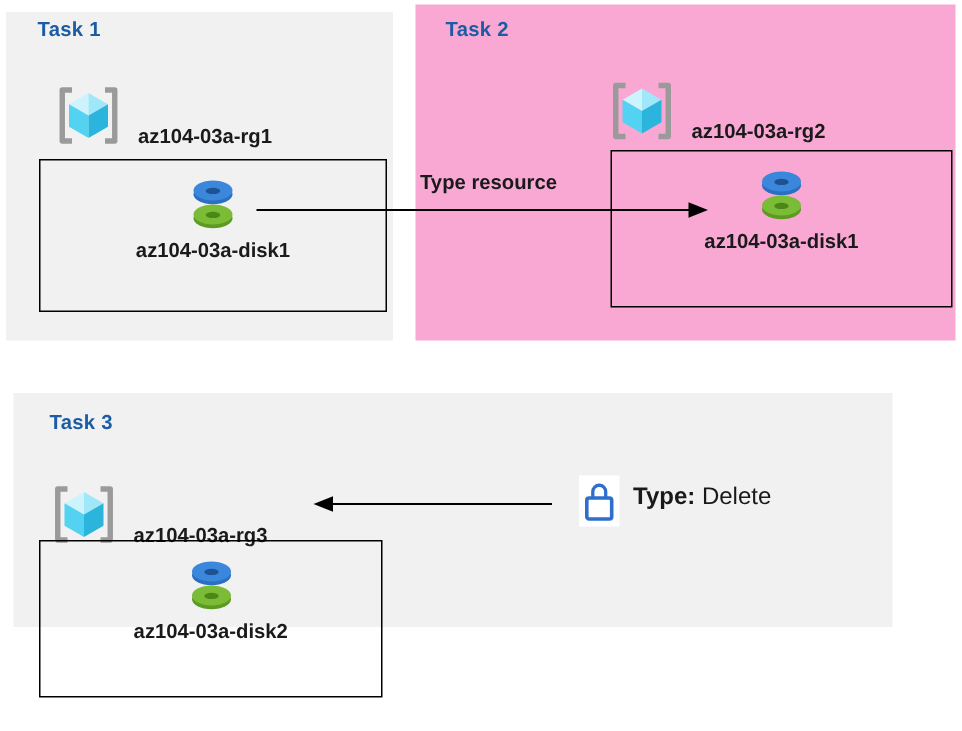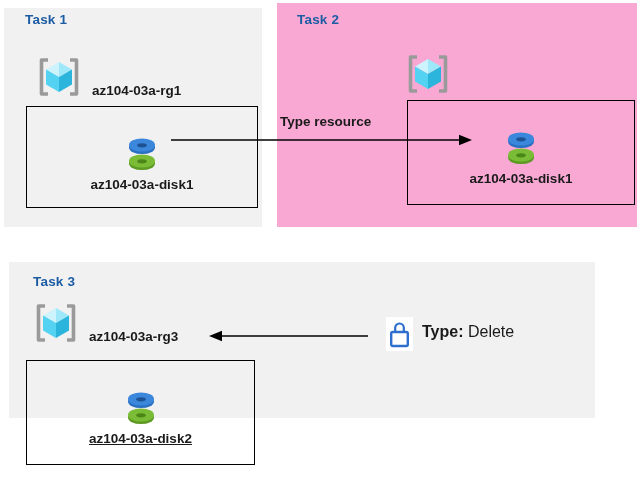--- a/index.html
+++ b/index.html
@@ -21,21 +21,21 @@
   }
   .rg-row { position: absolute; display: flex; align-items: flex-end; }
   .rg-label, .disk-label, .move-label, .lock-name {
     font-size: 13.5px; font-weight: 700; color: #1a1a1a; white-space: nowrap;
   }
   .rg-label { margin-left: 10px; }
   .disk-box {
     position: absolute;
     border: 1.5px solid #000000;
     display: flex; flex-direction: column; align-items: center;
-    padding-top: 29px;
+    padding-top: 11px;
   }
   .disk-label { margin-top: 5px; }
   .overlay-svg {
     position: absolute; left: 0; top: 0;
     width: 641px; height: 487px;
     pointer-events: none;
   }
   .move-label { position: absolute; left: 280px; top: 114px; }
   .lock-wrap {
     position: absolute; left: 377px; top: 55px;
@@ -85,51 +85,52 @@
 
   <div class="rg-row" style="left:128px; top:50px;">
     <svg class="icon" width="46" height="42" viewBox="0 0 46 42">
       <path d="M12 4 H5.5 V38 H12" fill="none" stroke="#9a9a9a" stroke-width="3.6" stroke-linejoin="round"></path>
       <path d="M34 4 H40.5 V38 H34" fill="none" stroke="#9a9a9a" stroke-width="3.6" stroke-linejoin="round"></path>
       <polygon points="23,6 23,21 10,13.5" fill="#cdf3fd"></polygon>
       <polygon points="23,6 36,13.5 23,21" fill="#9fe8fa"></polygon>
       <polygon points="10,13.5 23,21 23,36 10,28.5" fill="#53d3f1"></polygon>
       <polygon points="36,13.5 23,21 23,36 36,28.5" fill="#2bb5dd"></polygon>
     </svg>
+    <span class="rg-label">az104-03a-rg2</span>
   </div>
 
   <div class="disk-box" style="left:130px; top:97px; width:228px; height:105px;">
     <svg class="icon" width="38" height="36" viewBox="0 0 38 36">
       <ellipse cx="19" cy="27.5" rx="13" ry="6.6" fill="#5d9a22"></ellipse>
       <ellipse cx="19" cy="25" rx="13" ry="6.6" fill="#7abc35"></ellipse>
       <ellipse cx="19" cy="25.3" rx="4.8" ry="2.1" fill="#4c8518"></ellipse>
       <ellipse cx="19" cy="11.5" rx="13" ry="6.6" fill="#2a70c2"></ellipse>
       <ellipse cx="19" cy="9" rx="13" ry="6.6" fill="#3b87dc"></ellipse>
       <ellipse cx="19" cy="9.3" rx="4.8" ry="2.1" fill="#1d5293"></ellipse>
     </svg>
     <span class="disk-label">az104-03a-disk1</span>
   </div>
 </div>
 
 <div class="panel panel-gray" style="left:9px; top:262px; width:586px; height:156px;">
   <div class="task-title" style="left:24px; top:12px;">Task 3</div>
 
-  <div class="rg-row" style="left:24px; top:40px;">
+  <div class="rg-row" style="left:24px; top:60px;">
     <svg class="icon" width="46" height="42" viewBox="0 0 46 42">
       <path d="M12 4 H5.5 V38 H12" fill="none" stroke="#9a9a9a" stroke-width="3.6" stroke-linejoin="round"></path>
       <path d="M34 4 H40.5 V38 H34" fill="none" stroke="#9a9a9a" stroke-width="3.6" stroke-linejoin="round"></path>
       <polygon points="23,6 23,21 10,13.5" fill="#cdf3fd"></polygon>
       <polygon points="23,6 36,13.5 23,21" fill="#9fe8fa"></polygon>
       <polygon points="10,13.5 23,21 23,36 10,28.5" fill="#53d3f1"></polygon>
       <polygon points="36,13.5 23,21 23,36 36,28.5" fill="#2bb5dd"></polygon>
     </svg>
     <span class="rg-label">az104-03a-rg3</span>
   </div>
 
-  <div class="disk-box" style="left:17px; top:98px; width:229px; height:105px;text-decoration:underline;">
+  <div class="disk-box" style="left:17px; top:98px; width:229px; height:105px;">
     <svg class="icon" width="38" height="36" viewBox="0 0 38 36">
       <ellipse cx="19" cy="27.5" rx="13" ry="6.6" fill="#5d9a22"></ellipse>
       <ellipse cx="19" cy="25" rx="13" ry="6.6" fill="#7abc35"></ellipse>
       <ellipse cx="19" cy="25.3" rx="4.8" ry="2.1" fill="#4c8518"></ellipse>
       <ellipse cx="19" cy="11.5" rx="13" ry="6.6" fill="#2a70c2"></ellipse>
       <ellipse cx="19" cy="9" rx="13" ry="6.6" fill="#3b87dc"></ellipse>
       <ellipse cx="19" cy="9.3" rx="4.8" ry="2.1" fill="#1d5293"></ellipse>
     </svg>
     <span class="disk-label">az104-03a-disk2</span>
   </div>

